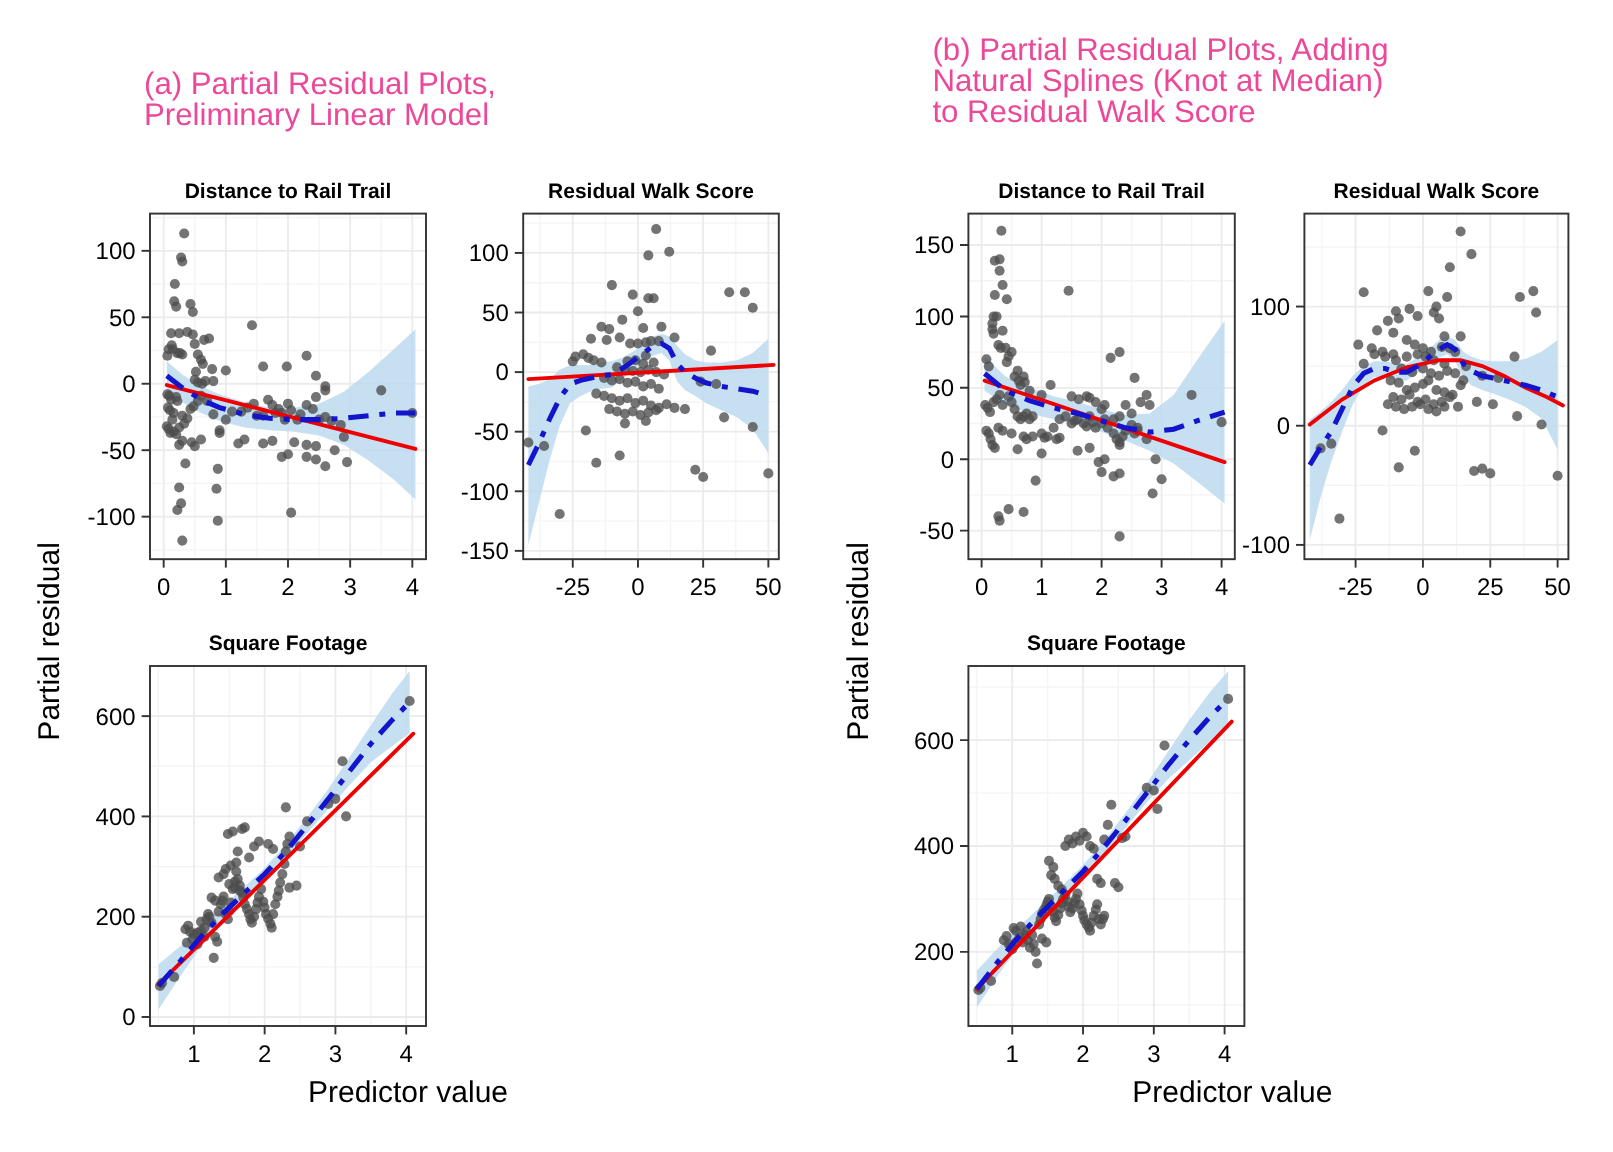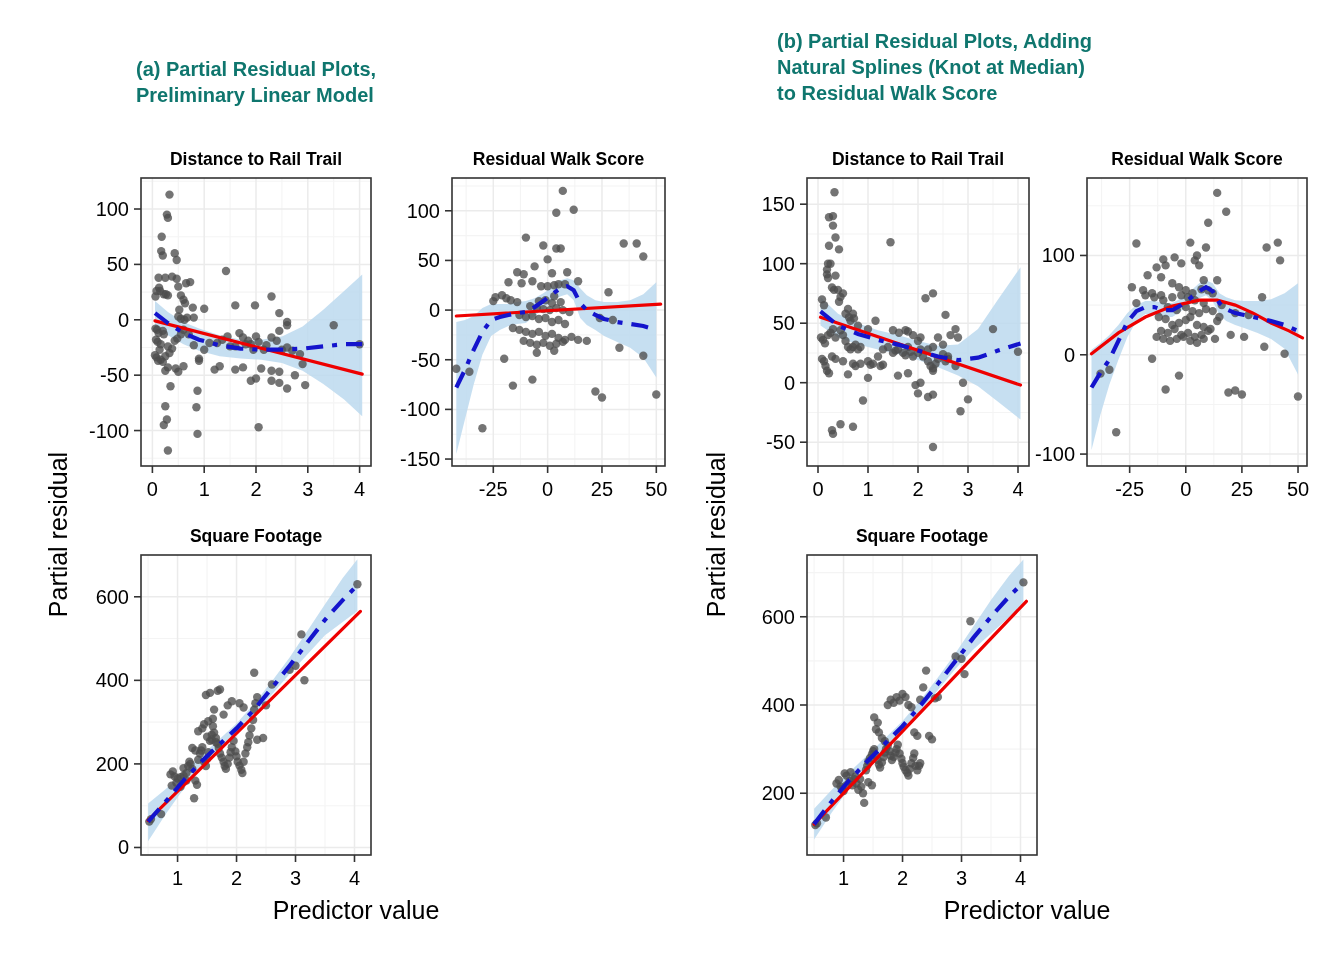--- a/index.html
+++ b/index.html
@@ -1,23 +1,23 @@
 <!DOCTYPE html>
 <html><head>
 <meta charset="utf-8">
 <style>
   html,body{margin:0;padding:0;background:#ffffff;}
   body{width:1344px;height:960px;font-family:"Liberation Sans",sans-serif;color:#000;}
   #root{position:relative;width:1344px;height:960px;overflow:hidden;}
   .figure-half{position:absolute;top:0;height:960px;width:672px;}
-  #half-a{left:16px;}
+  #half-a{left:0;}
   #half-b{left:672px;}
   .fig-title{
-    position:absolute;font-weight:bold;font-size:20px;line-height:26px;
-    font-family:"Liberation Sans",sans-serif;color:#0f766e;white-space:pre-line;
+    position:absolute;font-weight:normal;font-size:26px;line-height:26px;
+    font-family:"Liberation Sans",sans-serif;color:#ec4899;white-space:pre-line;
   }
   #title-a{left:120px;top:56px;width:420px;}
   #title-b{left:105px;top:28px;width:470px;}
   .axis-title{position:absolute;font-size:25px;color:#000;font-family:"Liberation Sans",sans-serif;}
   .ylab{transform-origin:center center;}
   svg{display:block;}
   .panel-title{font-size:17.5px;font-weight:bold;font-family:"Liberation Sans",sans-serif;fill:#000;}
   .tick-lab{font-size:20px;font-family:"Liberation Sans",sans-serif;fill:#000;}
   .panel-bg{fill:#ffffff;}
   .panel-border{fill:none;stroke:#333333;stroke-width:1.6;}

